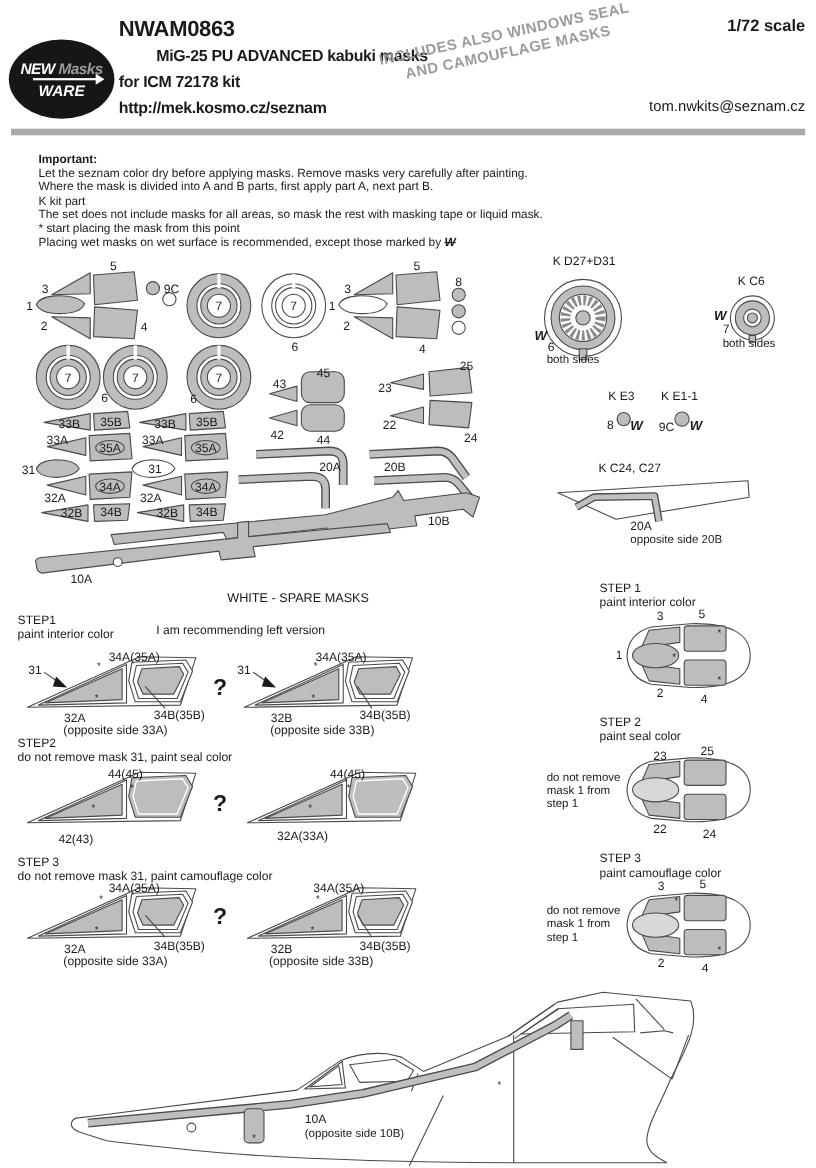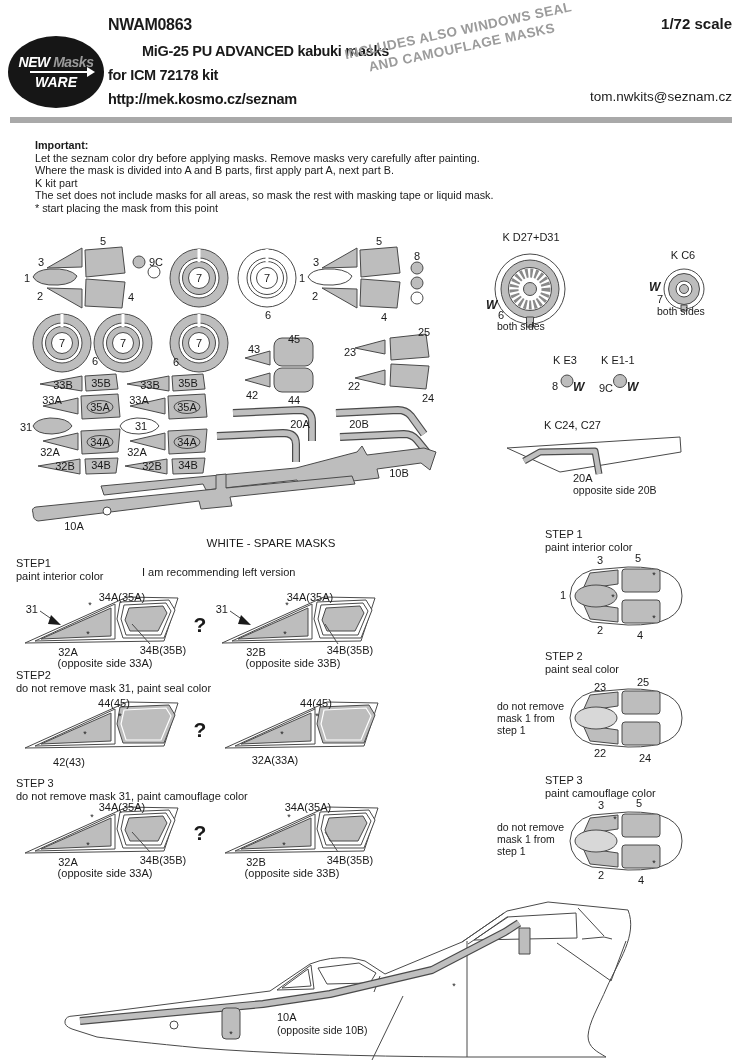--- a/index.html
+++ b/index.html
@@ -8,21 +8,21 @@
   .abs{position:absolute;}
   
   .logo{left:8px;top:36px;width:96px;height:72px;background:#161616;border-radius:50%;
         display:flex;flex-direction:column;align-items:center;justify-content:center;}
   .logo .l1{font-style:italic;font-weight:bold;font-size:14px;color:#fff;letter-spacing:-0.5px;line-height:14px;}
   .logo .l1 .masks{color:#9a9a9a;}
   .logo .arrow{width:58px;height:2px;background:#fff;position:relative;margin:2px 0 2px 6px;}
   .logo .arrow:after{content:"";position:absolute;right:-7px;top:-4px;border-left:8px solid #fff;
         border-top:5px solid transparent;border-bottom:5px solid transparent;}
   .logo .l3{font-style:italic;font-weight:bold;font-size:14px;color:#fff;line-height:14px;}
-  .hcode{left:108px;top:16px;font-size:16px;font-weight:bold;letter-spacing:-0.3px;}
+  .hcode{left:108px;top:16px;font-size:20px;font-weight:bold;letter-spacing:-0.3px;}
   .htitle{left:108px;top:43px;font-size:14.5px;font-weight:bold;letter-spacing:-0.3px;margin-left:34px;}
   .hsub{left:108px;top:67px;font-size:14.5px;font-weight:bold;letter-spacing:-0.3px;}
   .hurl{left:108px;top:91px;font-size:14.5px;font-weight:bold;letter-spacing:-0.3px;}
   .hscale{right:10px;top:15px;font-size:15px;font-weight:bold;text-align:center;}
   .hemail{right:10px;top:89px;font-size:13.5px;font-weight:normal;text-align:right;}
   .hnote{left:310px;top:22px;width:300px;color:#9b9b9b;font-weight:bold;font-size:13.5px;
          text-align:center;transform:rotate(-12deg);line-height:17px;letter-spacing:0.4px;}
   .divider{left:10px;top:117px;width:722px;height:6px;background:#a9a9a9;}
   
   .imp{left:35px;top:139px;width:680px;font-size:10.8px;line-height:12.6px;}
@@ -63,20 +63,21 @@
   </div>
   <div class="abs divider"></div>
 
   <div class="abs imp">
     <div class="hd">Important:</div>
     <div>Let the seznam color dry before applying masks. Remove masks very carefully after painting.</div>
     <div>Where the mask is divided into A and B parts, first apply part A, next part B.</div>
     <div>K kit part</div>
     <div>The set does not include masks for all areas, so mask the rest with masking tape or liquid mask.</div>
     <div>*  start placing the mask from this point</div>
+    <div><span>Placing wet masks on wet surface is recommended, except those marked by </span><span class="wmark">W</span></div>
   </div>
 
   <svg class="abs" style="left:0;top:0;" width="742" height="1062" viewBox="0 0 742 1062">
 
     <g>
       <path class="shape" d="M47,268 L82,248 L82,267 Z"></path>
       <path class="shape" d="M85,250 L122,247 L125,273 L86,277 Z"></path>
       <path class="shape" d="M33,277 Q36,270 50,269 Q70,268 77,276 Q74,284 58,285 Q38,286 33,277 Z"></path>
       <path class="shape" d="M47,288 L82,308 L82,289 Z"></path>
       <path class="shape" d="M86,279 L125,282 L122,308 L85,306 Z"></path>

